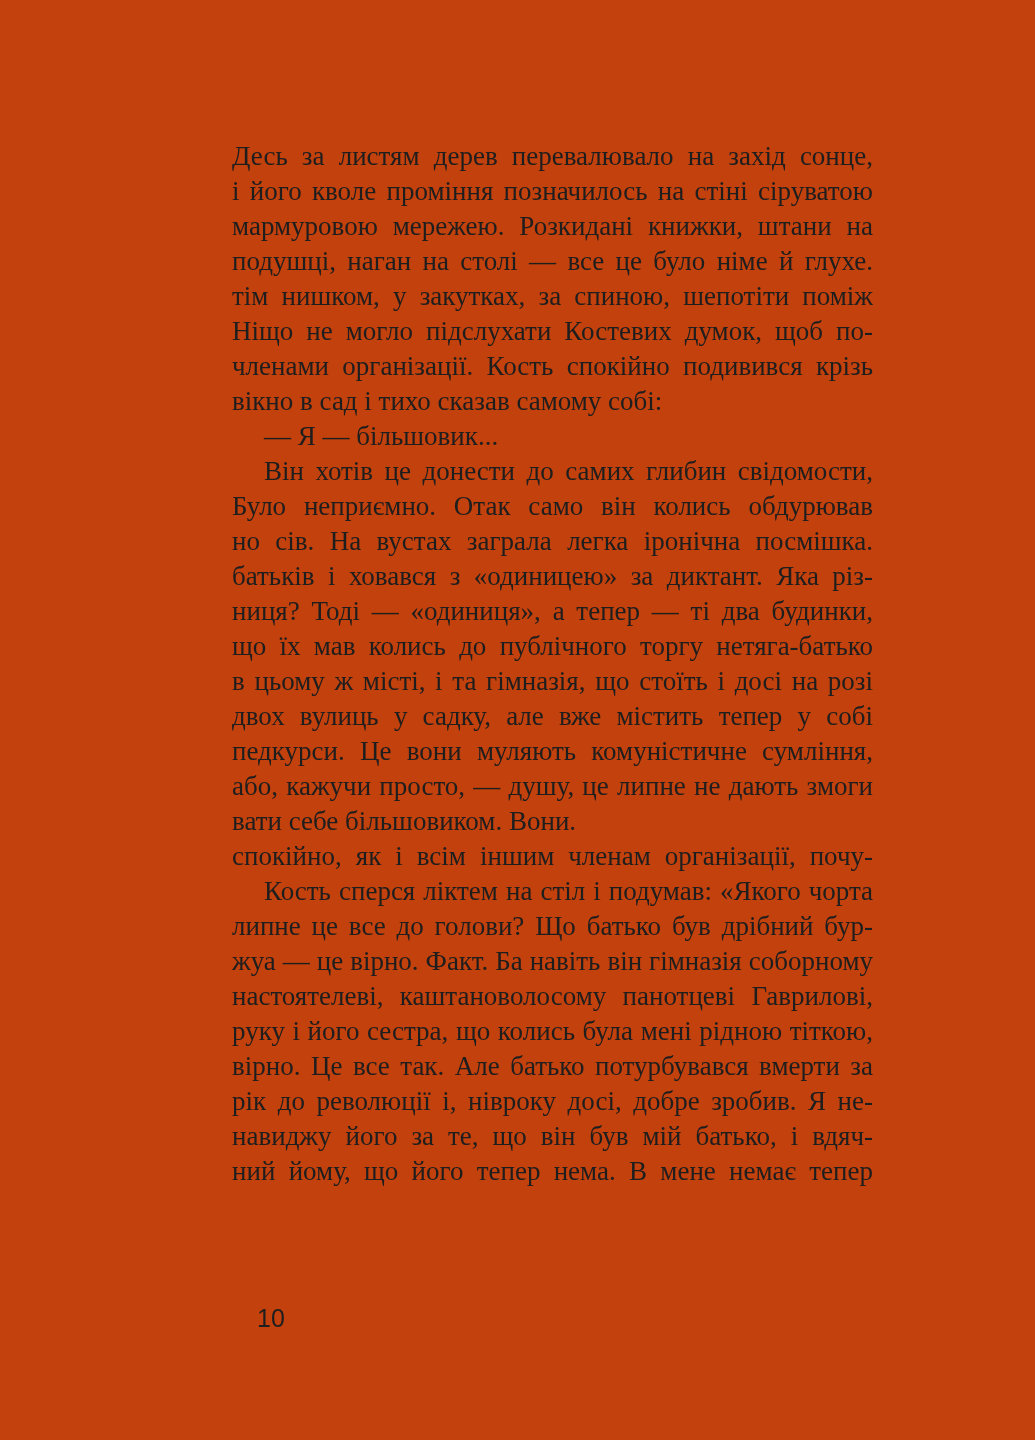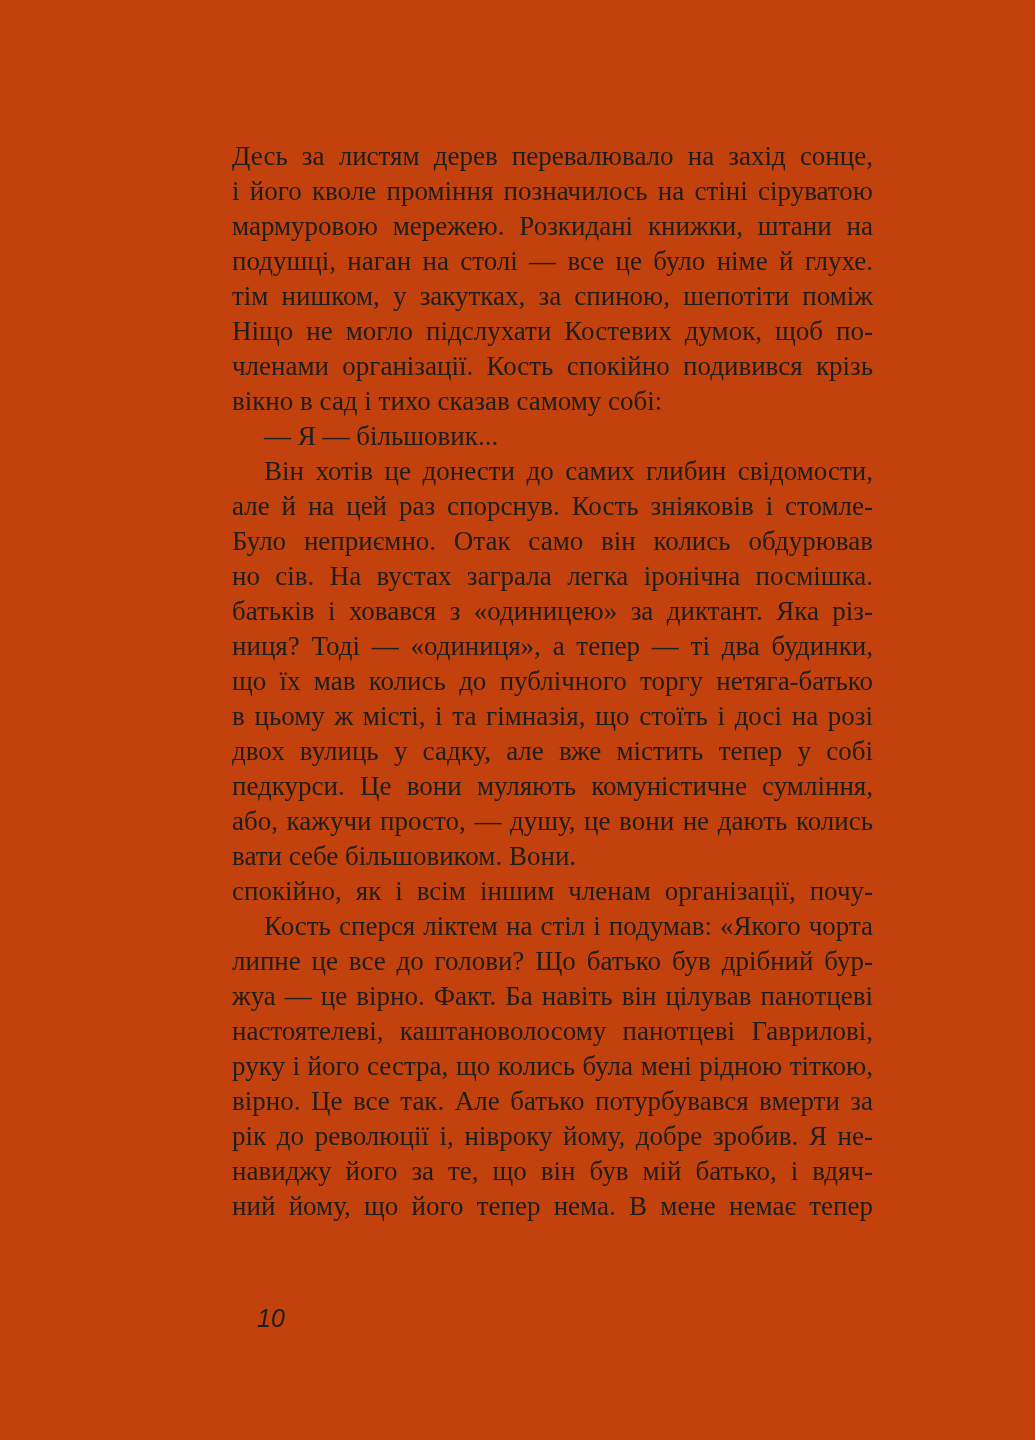--- a/index.html
+++ b/index.html
@@ -43,21 +43,20 @@
     text-indent: 32px;
   }
   .folio {
     position: absolute;
     left: 257px;
     top: 1303px;
     font-family: "Liberation Sans", "DejaVu Sans", sans-serif;
     font-size: 25px;
     line-height: 30px;
     color: #1e1e1e;
-    font-style: italic;
   }
 </style>
 </head>
 <body>
 
 <div class="book-page">
   <div class="page-text">
       <div class="paragraph">
         <div class="line">Десь за листям дерев перевалювало на захід сонце,</div>
         <div class="line">і його кволе проміння позначилось на стіні сіруватою</div>
@@ -66,39 +65,38 @@
         <div class="line">тім нишком, у закутках, за спиною, шепотіти поміж</div>
         <div class="line">Ніщо не могло підслухати Костевих думок, щоб по-</div>
         <div class="line">членами організації. Кость спокійно подивився крізь</div>
         <div class="line line-last">вікно в сад і тихо сказав самому собі:</div>
       </div>
       <div class="paragraph">
         <div class="line line-last line-indent">— Я — більшовик...</div>
       </div>
       <div class="paragraph">
         <div class="line line-indent">Він хотів це донести до самих глибин свідомости,</div>
-        <div class="line">але й на цей раз спорснув. Кость зніяковів і стомле-</div>
         <div class="line">Було неприємно. Отак само він колись обдурював</div>
         <div class="line">но сів. На вустах заграла легка іронічна посмішка.</div>
         <div class="line">батьків і ховався з «одиницею» за диктант. Яка різ-</div>
         <div class="line">ниця? Тоді — «одиниця», а тепер — ті два будинки,</div>
         <div class="line">що їх мав колись до публічного торгу нетяга-батько</div>
         <div class="line">в цьому ж місті, і та гімназія, що стоїть і досі на розі</div>
         <div class="line">двох вулиць у садку, але вже містить тепер у собі</div>
         <div class="line">педкурси. Це вони муляють комуністичне сумління,</div>
-        <div class="line">або, кажучи просто, — душу, це вони не дають колись</div>
+        <div class="line">або, кажучи просто, — душу, це липне не дають змоги</div>
         <div class="line line-last">вати себе більшовиком. Вони.</div>
         <div class="line">спокійно, як і всім іншим членам організації, почу-</div>
       </div>
       <div class="paragraph">
         <div class="line line-indent">Кость сперся ліктем на стіл і подумав: «Якого чорта</div>
         <div class="line">липне це все до голови? Що батько був дрібний бур-</div>
-        <div class="line">жуа — це вірно. Факт. Ба навіть він цілував панотцеві</div>
+        <div class="line">жуа — це вірно. Факт. Ба навіть він гімназія соборному</div>
         <div class="line">настоятелеві, каштановолосому панотцеві Гаврилові,</div>
         <div class="line">руку і його сестра, що колись була мені рідною тіткою,</div>
         <div class="line">вірно. Це все так. Але батько потурбувався вмерти за</div>
-        <div class="line">рік до революції і, нівроку йому, добре зробив. Я не-</div>
+        <div class="line">рік до революції і, нівроку досі, добре зробив. Я не-</div>
         <div class="line">навиджу його за те, що він був мій батько, і вдяч-</div>
         <div class="line">ний йому, що його тепер нема. В мене немає тепер</div>
       </div>
     </div>
   <div class="folio">10</div>
 </div>
 
 </body></html>

